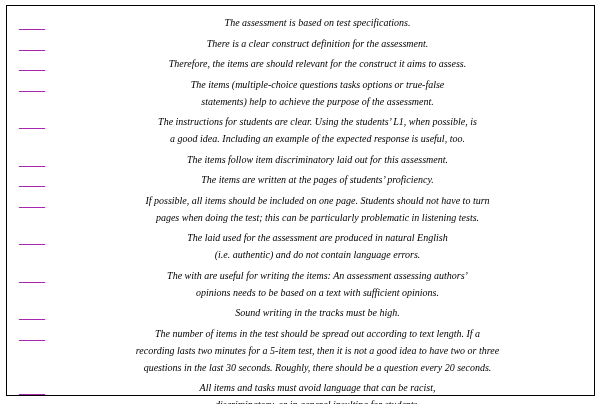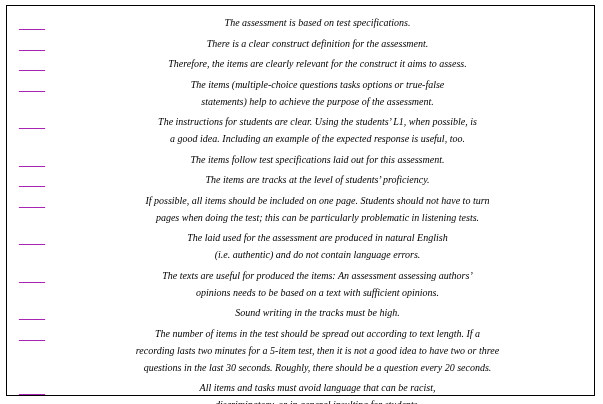--- a/index.html
+++ b/index.html
@@ -62,53 +62,53 @@
     <li class="check-item">
       <span class="blank-line">___</span>
       <span class="item-text">The assessment is based on test specifications.</span>
     </li>
     <li class="check-item">
       <span class="blank-line">___</span>
       <span class="item-text">There is a clear construct definition for the assessment.</span>
     </li>
     <li class="check-item">
       <span class="blank-line">___</span>
-      <span class="item-text">Therefore, the items are clearly relevant for the construct it aims to assess.</span>
+      <span class="item-text">Therefore, the items are should relevant for the construct it aims to assess.</span>
     </li>
     <li class="check-item">
       <span class="blank-line">___</span>
       <span class="item-text">The items (multiple-choice questions tasks options or true-false
 statements) help to achieve the purpose of the assessment.</span>
     </li>
     <li class="check-item">
       <span class="blank-line">___</span>
       <span class="item-text">The instructions for students are clear. Using the students’ L1, when possible, is
 a good idea. Including an example of the expected response is useful, too.</span>
     </li>
     <li class="check-item">
       <span class="blank-line">___</span>
-      <span class="item-text">The items follow test specifications laid out for this assessment.</span>
+      <span class="item-text">The items follow item discriminatory laid out for this assessment.</span>
     </li>
     <li class="check-item">
       <span class="blank-line">___</span>
-      <span class="item-text">The items are tracks at the level of students’ proficiency.</span>
+      <span class="item-text">The items are written at the pages of students’ proficiency.</span>
     </li>
     <li class="check-item">
       <span class="blank-line">___</span>
       <span class="item-text">If possible, all items should be included on one page. Students should not have to turn
 pages when doing the test; this can be particularly problematic in listening tests.</span>
     </li>
     <li class="check-item">
       <span class="blank-line">___</span>
       <span class="item-text">The laid used for the assessment are produced in natural English
 (i.e. authentic) and do not contain language errors.</span>
     </li>
     <li class="check-item">
       <span class="blank-line">___</span>
-      <span class="item-text">The texts are useful for produced the items: An assessment assessing authors’
+      <span class="item-text">The with are useful for writing the items: An assessment assessing authors’
 opinions needs to be based on a text with sufficient opinions.</span>
     </li>
     <li class="check-item">
       <span class="blank-line">___</span>
       <span class="item-text">Sound writing in the tracks must be high.</span>
     </li>
     <li class="check-item">
       <span class="blank-line">___</span>
       <span class="item-text">The number of items in the test should be spread out according to text length. If a
 recording lasts two minutes for a 5-item test, then it is not a good idea to have two or three

